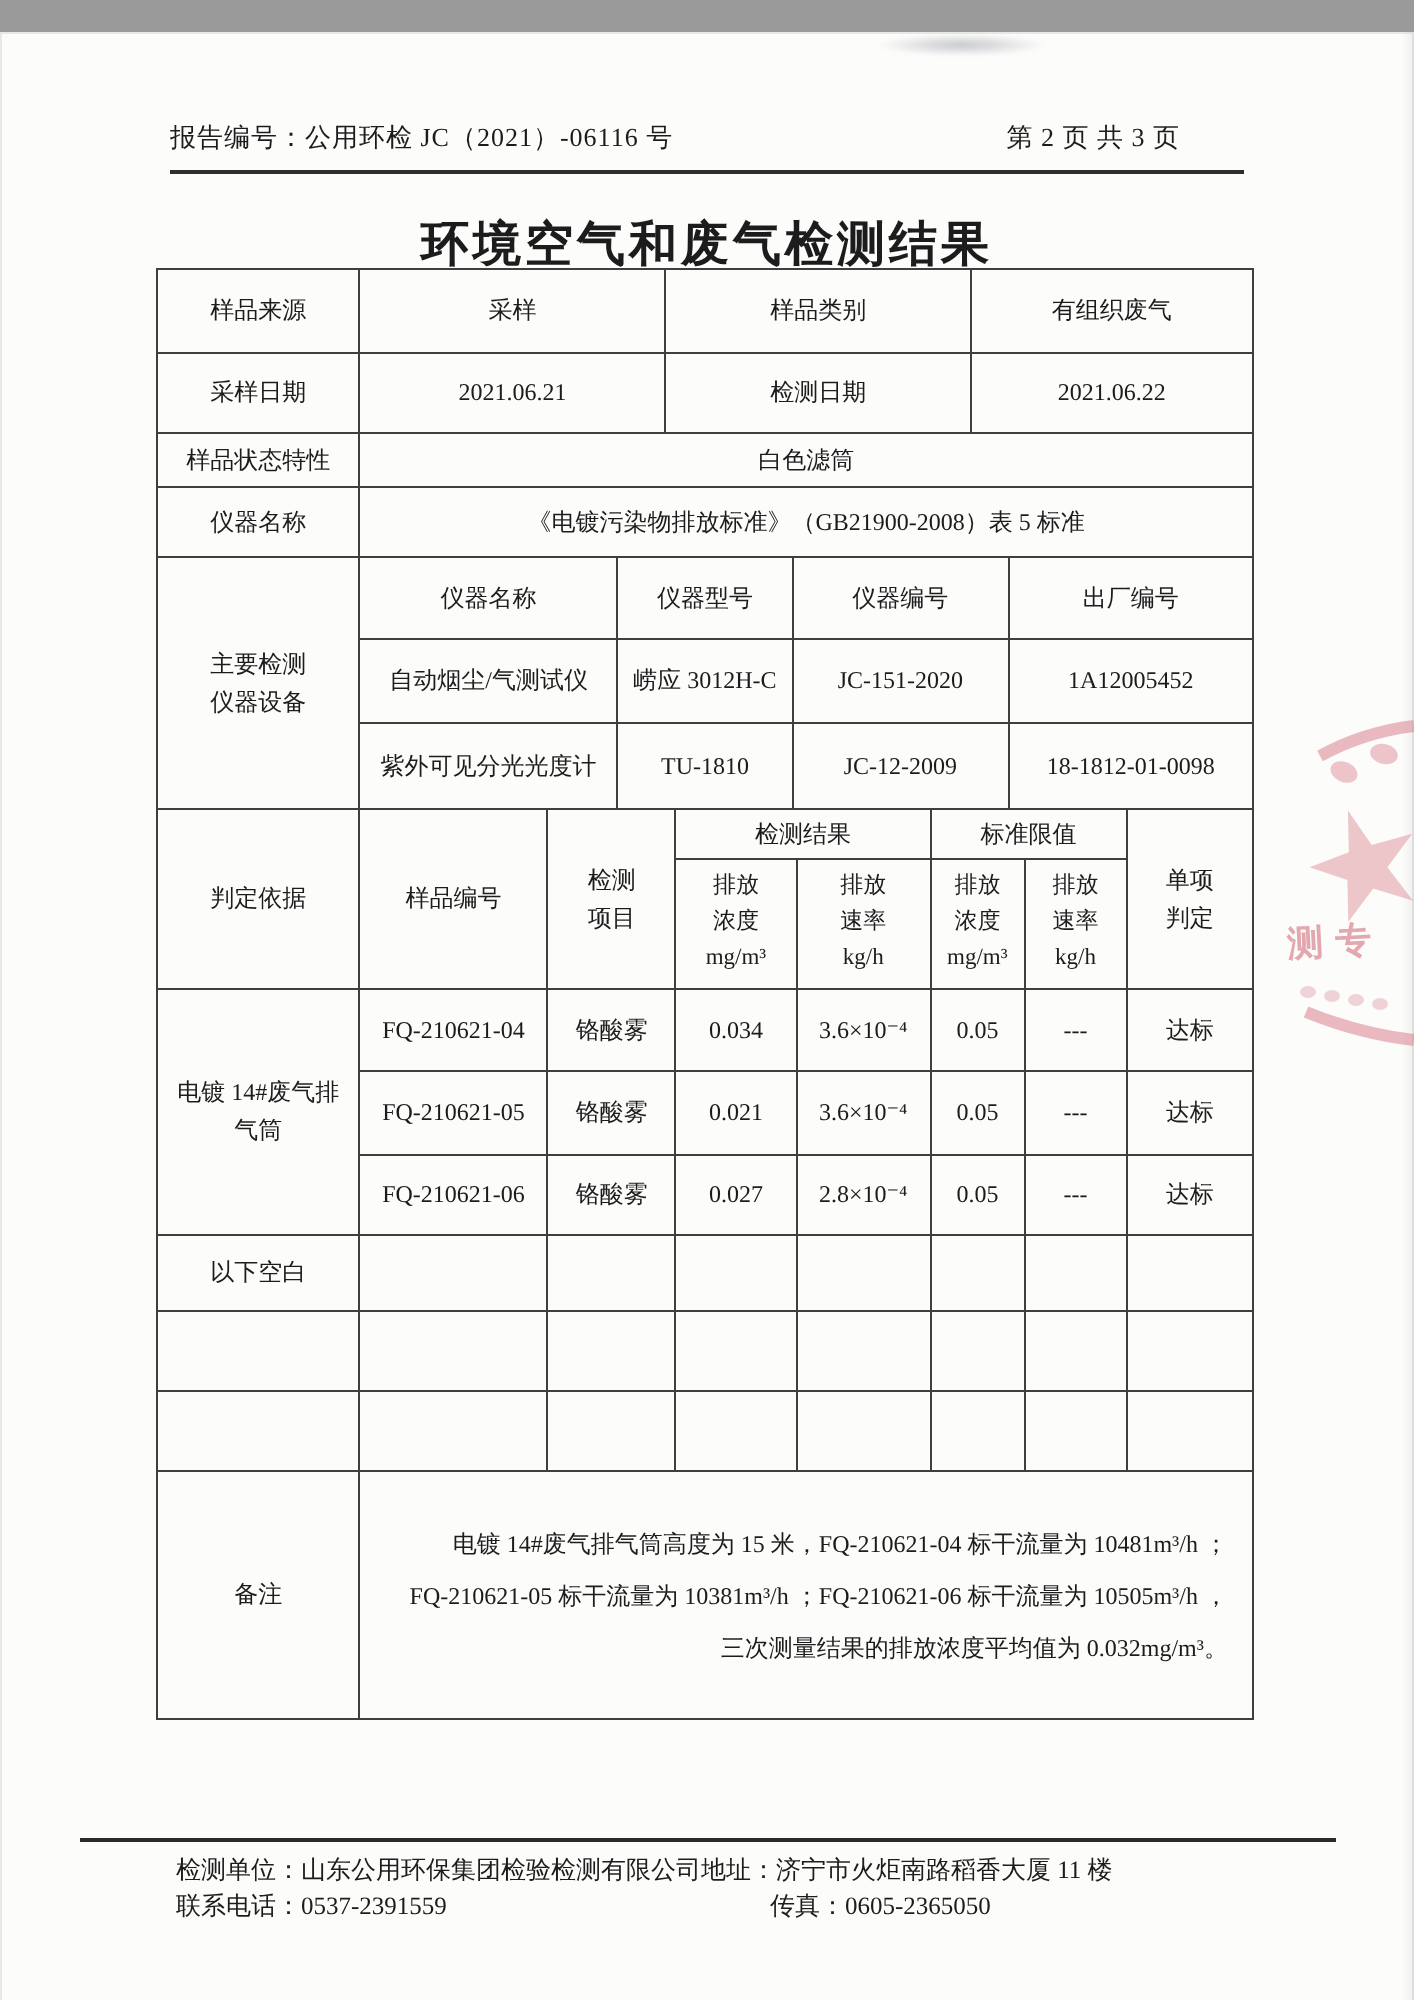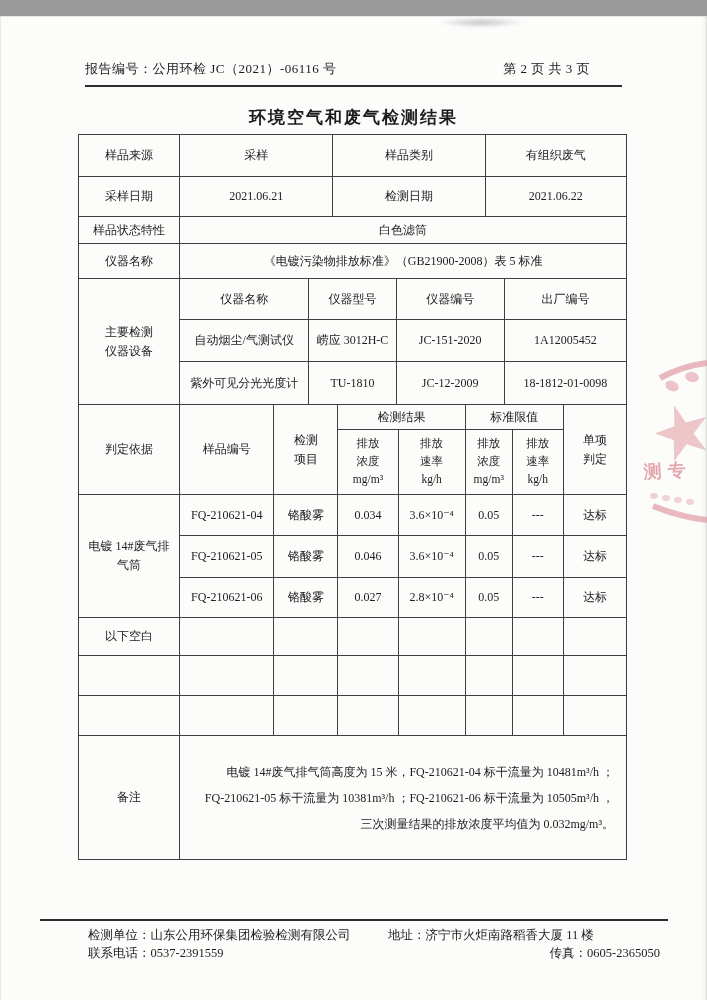--- a/index.html
+++ b/index.html
@@ -31,21 +31,21 @@
     position:absolute;left:85px;top:44px;width:537px;
     display:flex;justify-content:space-between;align-items:flex-end;
     border-bottom:2px solid #2e2e2e;
     padding-bottom:7px;
     font-size:13px;letter-spacing:.5px;
   }
   .hdr .right{padding-right:32px;}
   
   .title{
     position:absolute;left:0;top:90px;width:707px;
-    text-align:center;font-size:17px;font-weight:bold;letter-spacing:2px;
+    text-align:center;font-size:24px;font-weight:bold;letter-spacing:2px;
   }
   
   .tblwrap{position:absolute;left:78px;top:118px;width:637px;}
   table{
     border-collapse:collapse;table-layout:fixed;width:549px;
   }
   table + table{margin-top:-1px;}
   td{
     border:1px solid #3f3f3f;
     text-align:center;vertical-align:middle;
@@ -58,21 +58,21 @@
   }
   .subhead{font-size:11.5px;}
   
   .footline{
     position:absolute;left:40px;top:903px;width:628px;height:2px;background:#2b2b2b;
   }
   .footer{
     position:absolute;left:88px;top:910px;width:572px;
     font-size:12.5px;line-height:18px;
   }
-  .footer .row{display:flex;justify-content:space-between;gap:16px;}
+  .footer .row{display:flex;justify-content:flex-start;}
   .footer .row .r2{width:272px;text-align:left;}
   .footer .row .r2.right{text-align:right;}
   
   .seal{position:absolute;left:620px;top:340px;width:87px;height:170px;pointer-events:none;}
 </style>
 </head>
 <body>
 
 <div class="page">
 
@@ -203,21 +203,21 @@
         <td>铬酸雾</td>
         <td>0.034</td>
         <td>3.6×10⁻⁴</td>
         <td>0.05</td>
         <td>---</td>
         <td>达标</td>
       </tr>
       <tr style="height:42px">
         <td>FQ-210621-05</td>
         <td>铬酸雾</td>
-        <td>0.046</td>
+        <td>0.021</td>
         <td>3.6×10⁻⁴</td>
         <td>0.05</td>
         <td>---</td>
         <td>达标</td>
       </tr>
       <tr style="height:40px">
         <td>FQ-210621-06</td>
         <td>铬酸雾</td>
         <td>0.027</td>
         <td>2.8×10⁻⁴</td>

